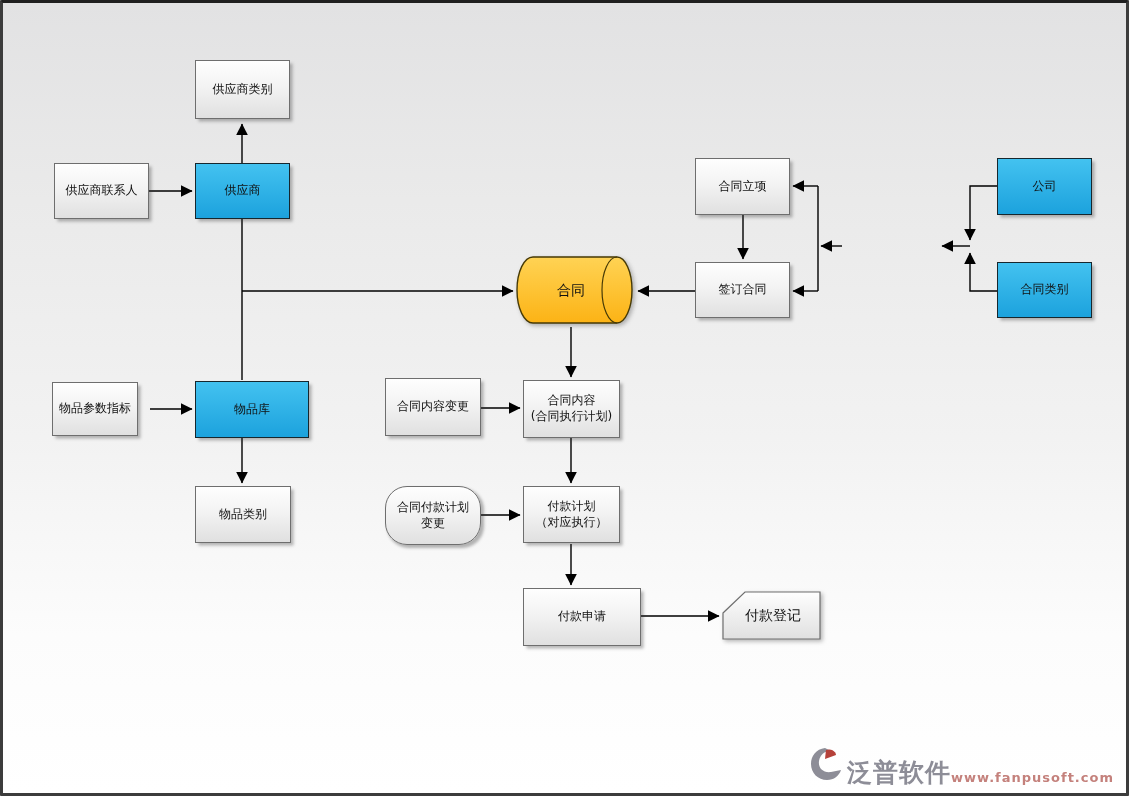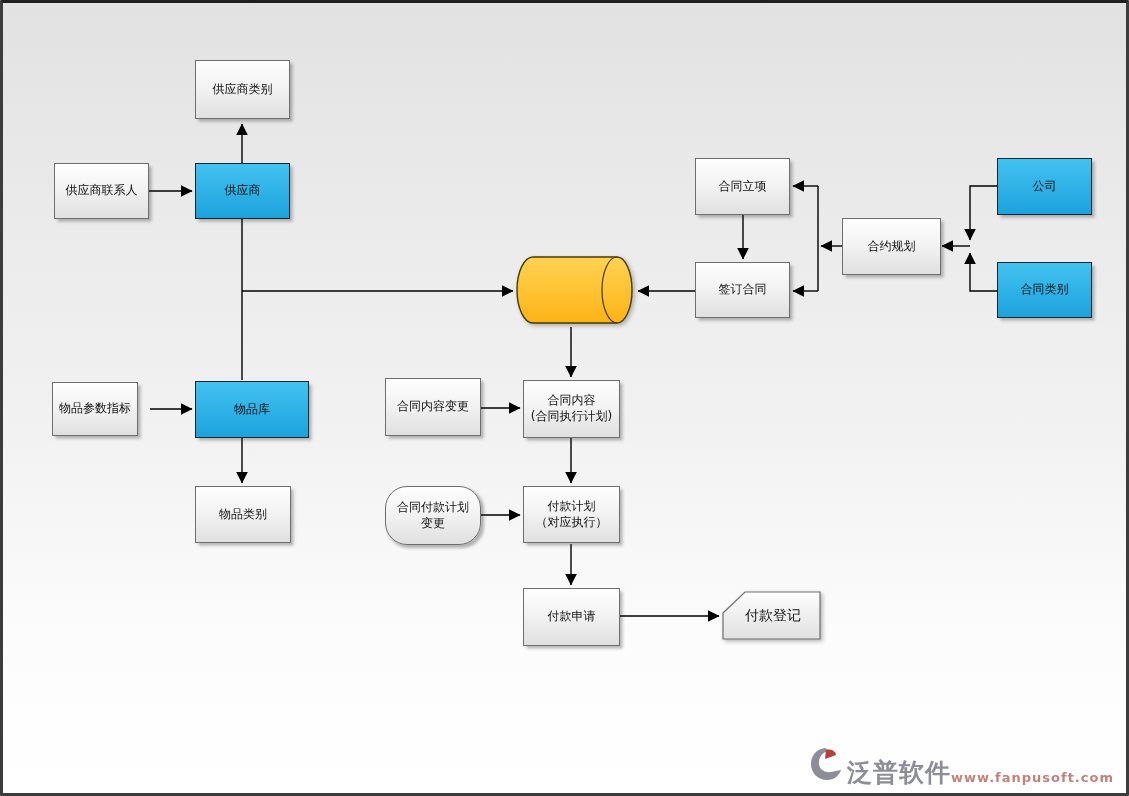--- a/index.html
+++ b/index.html
@@ -94,23 +94,20 @@
   </div>
 
   <div class="node" style="left:692px;top:259px;width:95px;height:56px;">
     <span>签订合同</span>
   </div>
 
   <div class="node" style="left:692px;top:155px;width:95px;height:57px;">
     <span>合同立项</span>
   </div>
 
-  <div class="node" style="left:839px;top:215px;width:99px;height:57px;">
-    <span>合约规划</span>
-  </div>
 
   <div class="node blue" style="left:994px;top:155px;width:95px;height:57px;">
     <span>公司</span>
   </div>
 
   <div class="node blue" style="left:994px;top:259px;width:95px;height:56px;">
     <span>合同类别</span>
   </div>
 
   <div class="node" style="left:382px;top:375px;width:96px;height:58px;">
@@ -125,34 +122,37 @@
   <div class="node" style="left:382px;top:483px;width:96px;height:59px;border-radius:22px;">
     <span>合同付款计划</span>
     <span>变更</span>
   </div>
 
   <div class="node" style="left:520px;top:483px;width:97px;height:57px;">
     <span>付款计划</span>
     <span>（对应执行）</span>
   </div>
 
-  <div class="node" style="left:520px;top:585px;width:97px;height:58px;">
+  <div class="node" style="left:520px;top:585px;width:118px;height:58px;">
     <span>付款申请</span>
   </div>
 
   <svg class="shape-svg" style="left:510px;top:251px;" width="126" height="74" viewBox="0 0 126 74">
     <defs>
       <linearGradient id="cylg" x1="0" y1="0" x2="0" y2="1">
         <stop offset="0" stop-color="#ffd354"></stop>
         <stop offset="1" stop-color="#fcb315"></stop>
       </linearGradient>
     </defs>
     <path d="M20 3 L104 3 A15 33 0 0 1 104 69 L20 69 A16 33 0 0 1 20 3 Z" fill="url(#cylg)" stroke="#473a05" stroke-width="1.4"></path>
     <path d="M104 3 A15 33 0 0 0 104 69" fill="none" stroke="#473a05" stroke-width="1.2"></path>
   </svg>
+  <div class="shape-label" style="left:513px;top:255px;width:110px;height:66px;">
+    <span>合同</span>
+  </div>
 
   <svg class="shape-svg" style="left:719px;top:588px;" width="102" height="52" viewBox="0 0 102 52">
     <defs>
       <linearGradient id="cardg" x1="0" y1="0" x2="0" y2="1">
         <stop offset="0" stop-color="#fefefe"></stop>
         <stop offset="1" stop-color="#e0e0e0"></stop>
       </linearGradient>
     </defs>
     <path d="M1 22 L23 1 L98 1 L98 48 L1 48 Z" fill="url(#cardg)" stroke="#6e6e6e" stroke-width="1.2"></path>
   </svg>

